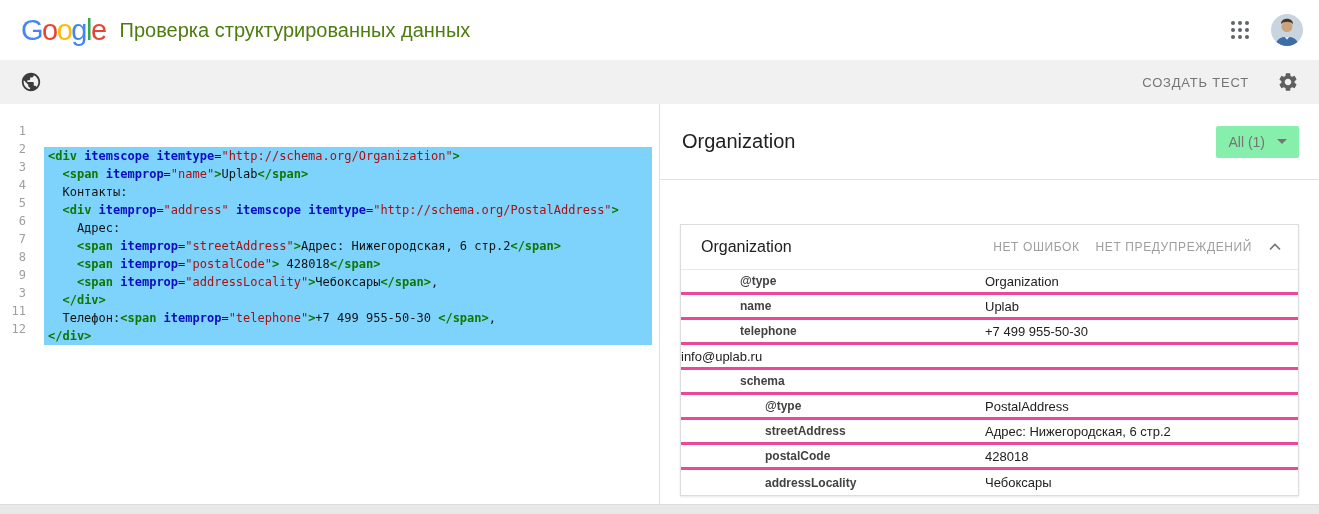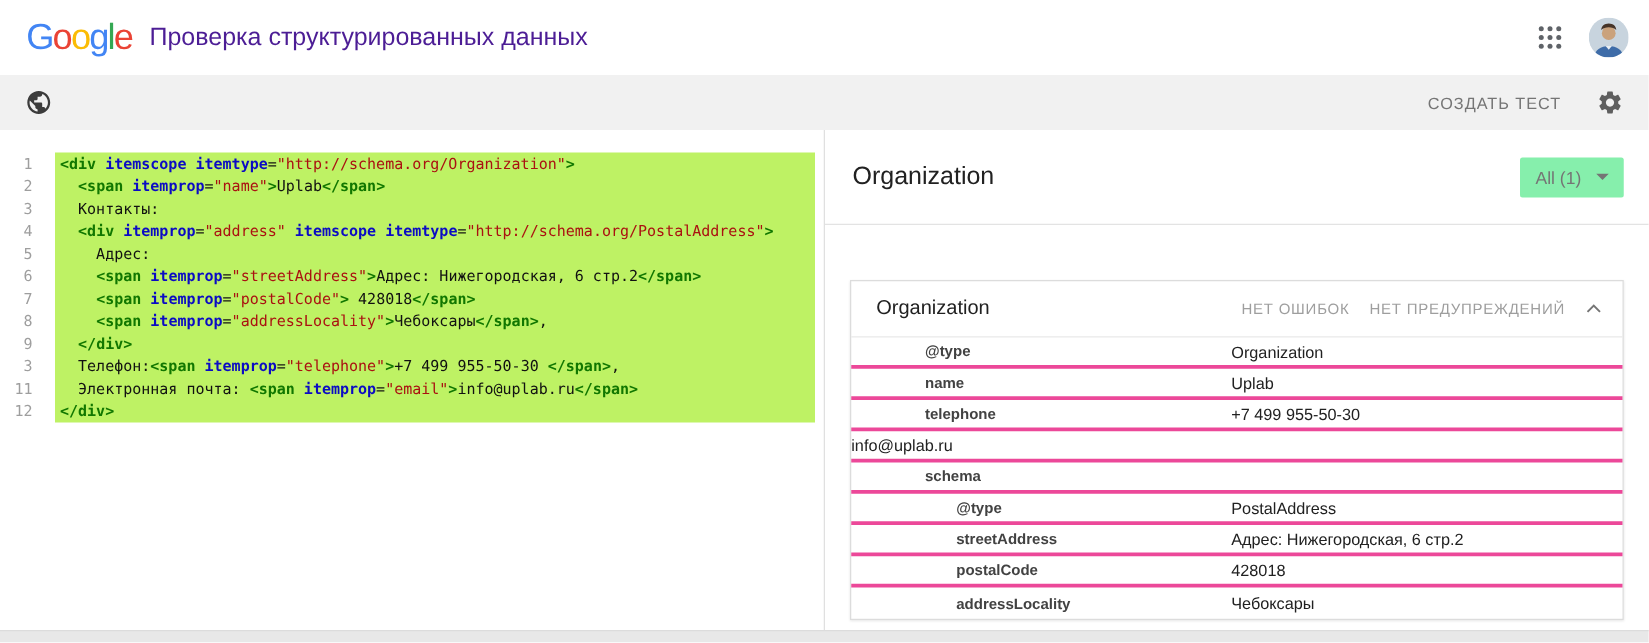--- a/index.html
+++ b/index.html
@@ -3,41 +3,41 @@
 <meta charset="utf-8">
 <style>
   * { margin:0; padding:0; box-sizing:border-box; }
   html,body { width:1319px; height:514px; }
   body { font-family:"Liberation Sans", sans-serif; background:#fff; overflow:hidden; }
   .app { width:1319px; height:514px; display:flex; flex-direction:column; }
 
   
   .topbar { height:60px; display:flex; align-items:center; padding:0 16px 0 21px; background:#fff; }
   .logo { font-size:29px; font-weight:500; letter-spacing:-1.5px; cursor:pointer; line-height:1; }
-  .app-title { font-size:20px; color:#4c1d95; margin-left:14px; }
+  .app-title { font-size:20px; color:#4d7c0f; margin-left:14px; }
   .header-right { margin-left:auto; display:flex; align-items:center; gap:22px; }
   .apps-grid { width:18px; height:18px; display:grid; grid-template-columns:repeat(3,1fr); gap:3px; cursor:pointer; }
   .apps-grid i { width:4px; height:4px; border-radius:50%; background:#5f6368; }
   .avatar { width:32px; height:32px; border-radius:50%; overflow:hidden; cursor:pointer; flex:none; }
 
   
   .toolbar { height:44px; background:#f1f1f1; display:flex; align-items:center; padding:0 20px; }
   .globe { width:22px; height:22px; display:inline-flex; }
   .toolbar-right { margin-left:auto; display:flex; align-items:center; gap:28px; }
   .create-test { color:#757575; font-size:13px; font-weight:500; letter-spacing:0.8px; cursor:pointer; }
   .gear { width:22px; height:22px; display:inline-flex; cursor:pointer; }
 
   
   .main { flex:1; display:flex; min-height:0; }
 
   
   .left-pane { width:660px; border-right:1px solid #e0e0e0; padding-top:18px; display:flex; background:#fff; }
   .gutter { width:38px; text-align:right; padding-right:12px; font-family:"DejaVu Sans Mono", monospace; font-size:12px; line-height:18px; color:#9e9e9e; }
   .code-area { flex:1; margin:0 7px 0 6px; font-family:"DejaVu Sans Mono", monospace; font-size:12px; line-height:18px; }
-  .code-block { background:#bef264; }
+  .code-block { background:#7dd3fc;margin-top:25px; }
   .code-line { white-space:pre; height:18px; padding-left:4px; }
   .tok-tag { color:#117700; font-weight:bold; }
   .tok-attr { color:#0b0bc4; font-weight:bold; }
   .tok-str { color:#aa1111; }
   .tok-txt { color:#111; }
 
   
   .right-pane { flex:1; display:flex; flex-direction:column; background:#fff; min-width:0; }
   .results-header { height:76px; display:flex; align-items:center; padding:0 20px 0 22px; border-bottom:1px solid #e3e3e3; }
   .results-title { font-size:20px; color:#212121; }
@@ -131,21 +131,20 @@
             <div class="code-line"><span class="tok-tag">&lt;div </span><span class="tok-attr">itemscope</span><span class="tok-txt"> </span><span class="tok-attr">itemtype</span><span class="tok-txt">=</span><span class="tok-str">"http://schema.org/Organization"</span><span class="tok-tag">&gt;</span></div>
             <div class="code-line"><span class="tok-txt">  </span><span class="tok-tag">&lt;span </span><span class="tok-attr">itemprop</span><span class="tok-txt">=</span><span class="tok-str">"name"</span><span class="tok-tag">&gt;</span><span class="tok-txt">Uplab</span><span class="tok-tag">&lt;/span&gt;</span></div>
             <div class="code-line"><span class="tok-txt">  Контакты:</span></div>
             <div class="code-line"><span class="tok-txt">  </span><span class="tok-tag">&lt;div </span><span class="tok-attr">itemprop</span><span class="tok-txt">=</span><span class="tok-str">"address"</span><span class="tok-txt"> </span><span class="tok-attr">itemscope</span><span class="tok-txt"> </span><span class="tok-attr">itemtype</span><span class="tok-txt">=</span><span class="tok-str">"http://schema.org/PostalAddress"</span><span class="tok-tag">&gt;</span></div>
             <div class="code-line"><span class="tok-txt">    Адрес:</span></div>
             <div class="code-line"><span class="tok-txt">    </span><span class="tok-tag">&lt;span </span><span class="tok-attr">itemprop</span><span class="tok-txt">=</span><span class="tok-str">"streetAddress"</span><span class="tok-tag">&gt;</span><span class="tok-txt">Адрес: Нижегородская, 6 стр.2</span><span class="tok-tag">&lt;/span&gt;</span></div>
             <div class="code-line"><span class="tok-txt">    </span><span class="tok-tag">&lt;span </span><span class="tok-attr">itemprop</span><span class="tok-txt">=</span><span class="tok-str">"postalCode"</span><span class="tok-tag">&gt;</span><span class="tok-txt"> 428018</span><span class="tok-tag">&lt;/span&gt;</span></div>
             <div class="code-line"><span class="tok-txt">    </span><span class="tok-tag">&lt;span </span><span class="tok-attr">itemprop</span><span class="tok-txt">=</span><span class="tok-str">"addressLocality"</span><span class="tok-tag">&gt;</span><span class="tok-txt">Чебоксары</span><span class="tok-tag">&lt;/span&gt;</span><span class="tok-txt">,</span></div>
             <div class="code-line"><span class="tok-txt">  </span><span class="tok-tag">&lt;/div&gt;</span></div>
             <div class="code-line"><span class="tok-txt">  Телефон:</span><span class="tok-tag">&lt;span </span><span class="tok-attr">itemprop</span><span class="tok-txt">=</span><span class="tok-str">"telephone"</span><span class="tok-tag">&gt;</span><span class="tok-txt">+7 499 955-50-30 </span><span class="tok-tag">&lt;/span&gt;</span><span class="tok-txt">,</span></div>
-            <div class="code-line"><span class="tok-txt">  Электронная почта: </span><span class="tok-tag">&lt;span </span><span class="tok-attr">itemprop</span><span class="tok-txt">=</span><span class="tok-str">"email"</span><span class="tok-tag">&gt;</span><span class="tok-txt">info@uplab.ru</span><span class="tok-tag">&lt;/span&gt;</span></div>
             <div class="code-line"><span class="tok-tag">&lt;/div&gt;</span></div>
           </div>
       </div>
     </div>
 
     <div class="right-pane">
       <div class="results-header">
         <span class="results-title">Organization</span>
         <div class="filter">
           <span>All (1)</span>

